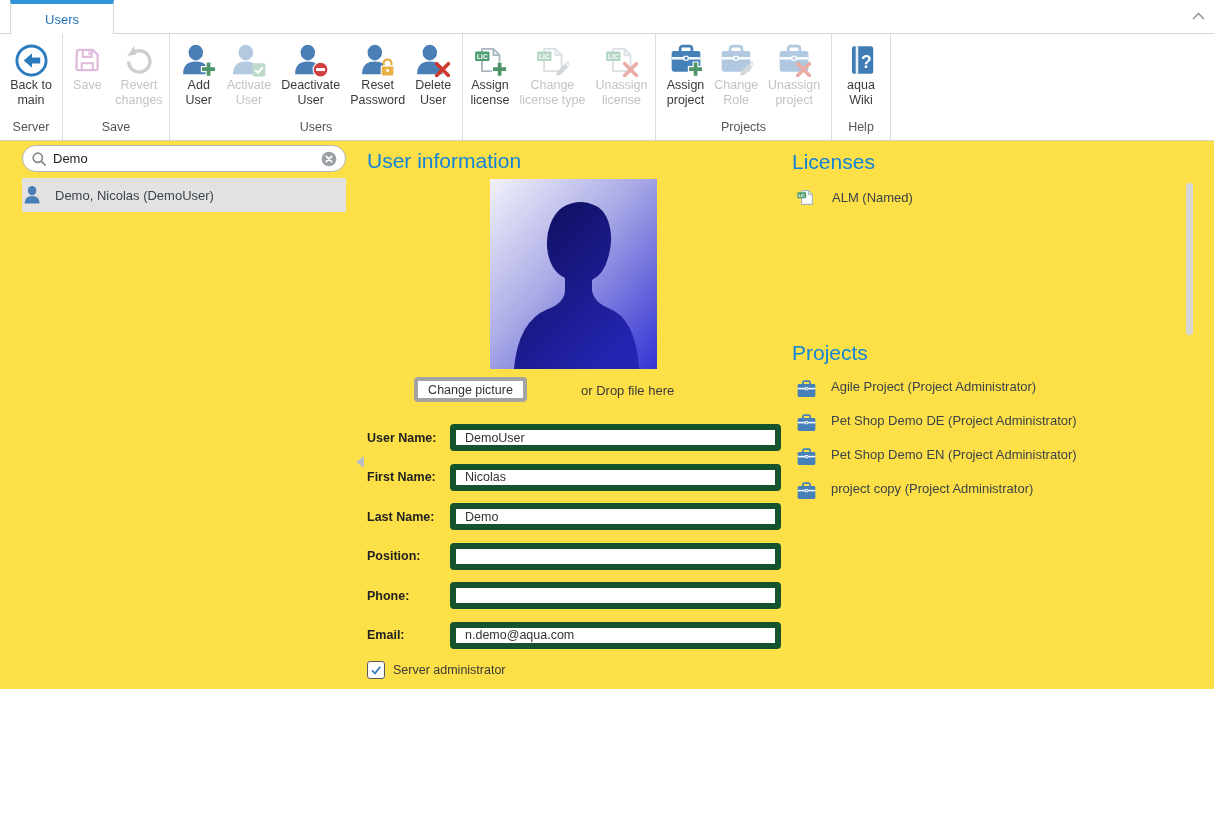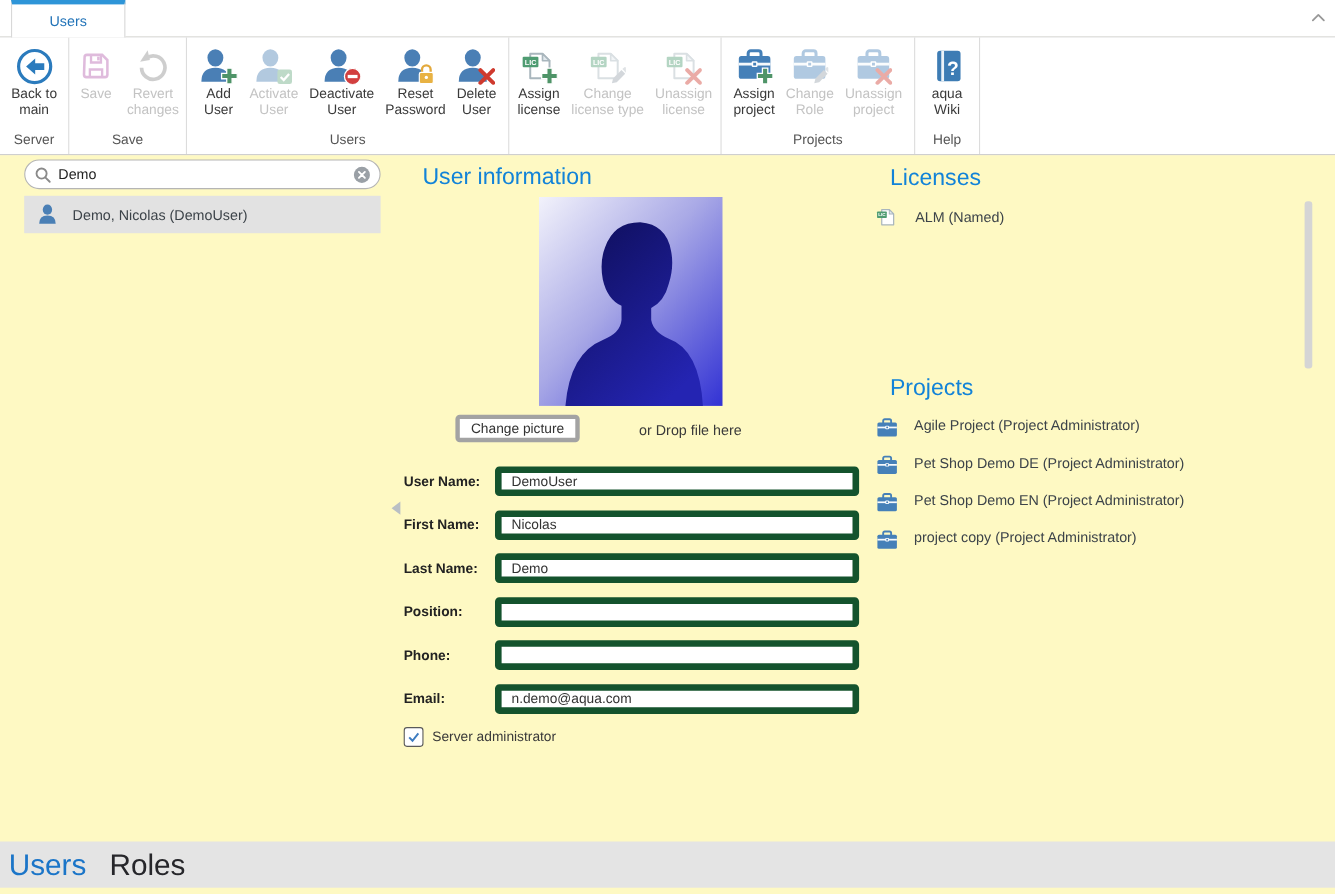--- a/index.html
+++ b/index.html
@@ -1,18 +1,18 @@
 <!DOCTYPE html>
 <html><head>
 <meta charset="utf-8">
 <style>
   * { margin:0; padding:0; box-sizing:border-box; }
   html,body { background:#fff; }
   body { font-family:"Liberation Sans","DejaVu Sans",sans-serif; color:#333; }
-  #app { position:relative; width:1214px; height:813px; background:#fef9c3; overflow:hidden; }
+  #app { position:relative; width:1214px; height:689px; background:#fde047; overflow:hidden; }
 
   
   .topbar { position:absolute; left:0; top:0; width:1214px; height:33px; background:#fff; }
   .ribbon-tab { position:absolute; left:10px; top:0; width:104px; height:34px;
     background:#fff; border-top:4px solid #2e95d8; border-left:1px solid #d8d8d8; border-right:1px solid #d8d8d8;
     z-index:3; display:flex; align-items:center; justify-content:center;
     color:#2173b8; font-size:13px; }
   .collapse-btn { position:absolute; right:6px; top:7px; width:20px; height:18px;
     display:flex; align-items:center; justify-content:center; }
 
@@ -30,28 +30,28 @@
   .rb-group-label { height:21px; text-align:center; font-size:12.5px; color:#555; padding-top:1px; }
   .rb-filler { flex:1; }
 
   
   .search-box { position:absolute; left:22px; top:145px; width:324px; height:27px;
     border:1px solid #b5b5b5; border-radius:14px; background:#fff;
     display:flex; align-items:center; padding:0 8px; gap:6px; }
   .search-box input { flex:1; border:none; outline:none; font-size:13px; color:#222; background:transparent;
     font-family:inherit; }
   .user-row { position:absolute; left:22px; top:178px; width:324px; height:34px; background:#e2e2e2;
-    display:flex; align-items:center; gap:11px; padding-left:13px; font-size:13px; color:#3c4349; }
+    display:flex; align-items:center; gap:11px; padding-left:2px; font-size:13px; color:#3c4349; }
 
   
   .splitter { position:absolute; left:356px; top:456px; width:0; height:0;
     border-top:6px solid transparent; border-bottom:6px solid transparent; border-right:8px solid #b9bfc4; }
 
   
-  .sect-title { position:absolute; font-size:21px; color:#1283d8;margin-left:17px; }
+  .sect-title { position:absolute; font-size:21px; color:#1283d8; }
   .avatar { position:absolute; left:490px; top:179px; width:167px; height:190px; }
   .change-pic-btn { position:absolute; left:414px; top:377px; width:113px; height:25px;
     background:#fff; border:4px solid #a3a3a3; border-radius:4px; font-size:12.5px; color:#333;
     display:flex; align-items:center; justify-content:center; font-family:inherit; }
   .drop-hint { position:absolute; left:581px; top:383px; font-size:13px; color:#3a3a3a; }
 
   .uform { position:absolute; left:367px; top:424px; width:414px; }
   .frow { display:flex; align-items:center; height:27px; margin-bottom:12.5px; }
   .frow label { width:83px; font-weight:bold; font-size:12.5px; color:#222; }
   .frow input { flex:1; height:27px; border:6px solid #14532d; border-radius:4px; padding:0 9px;

